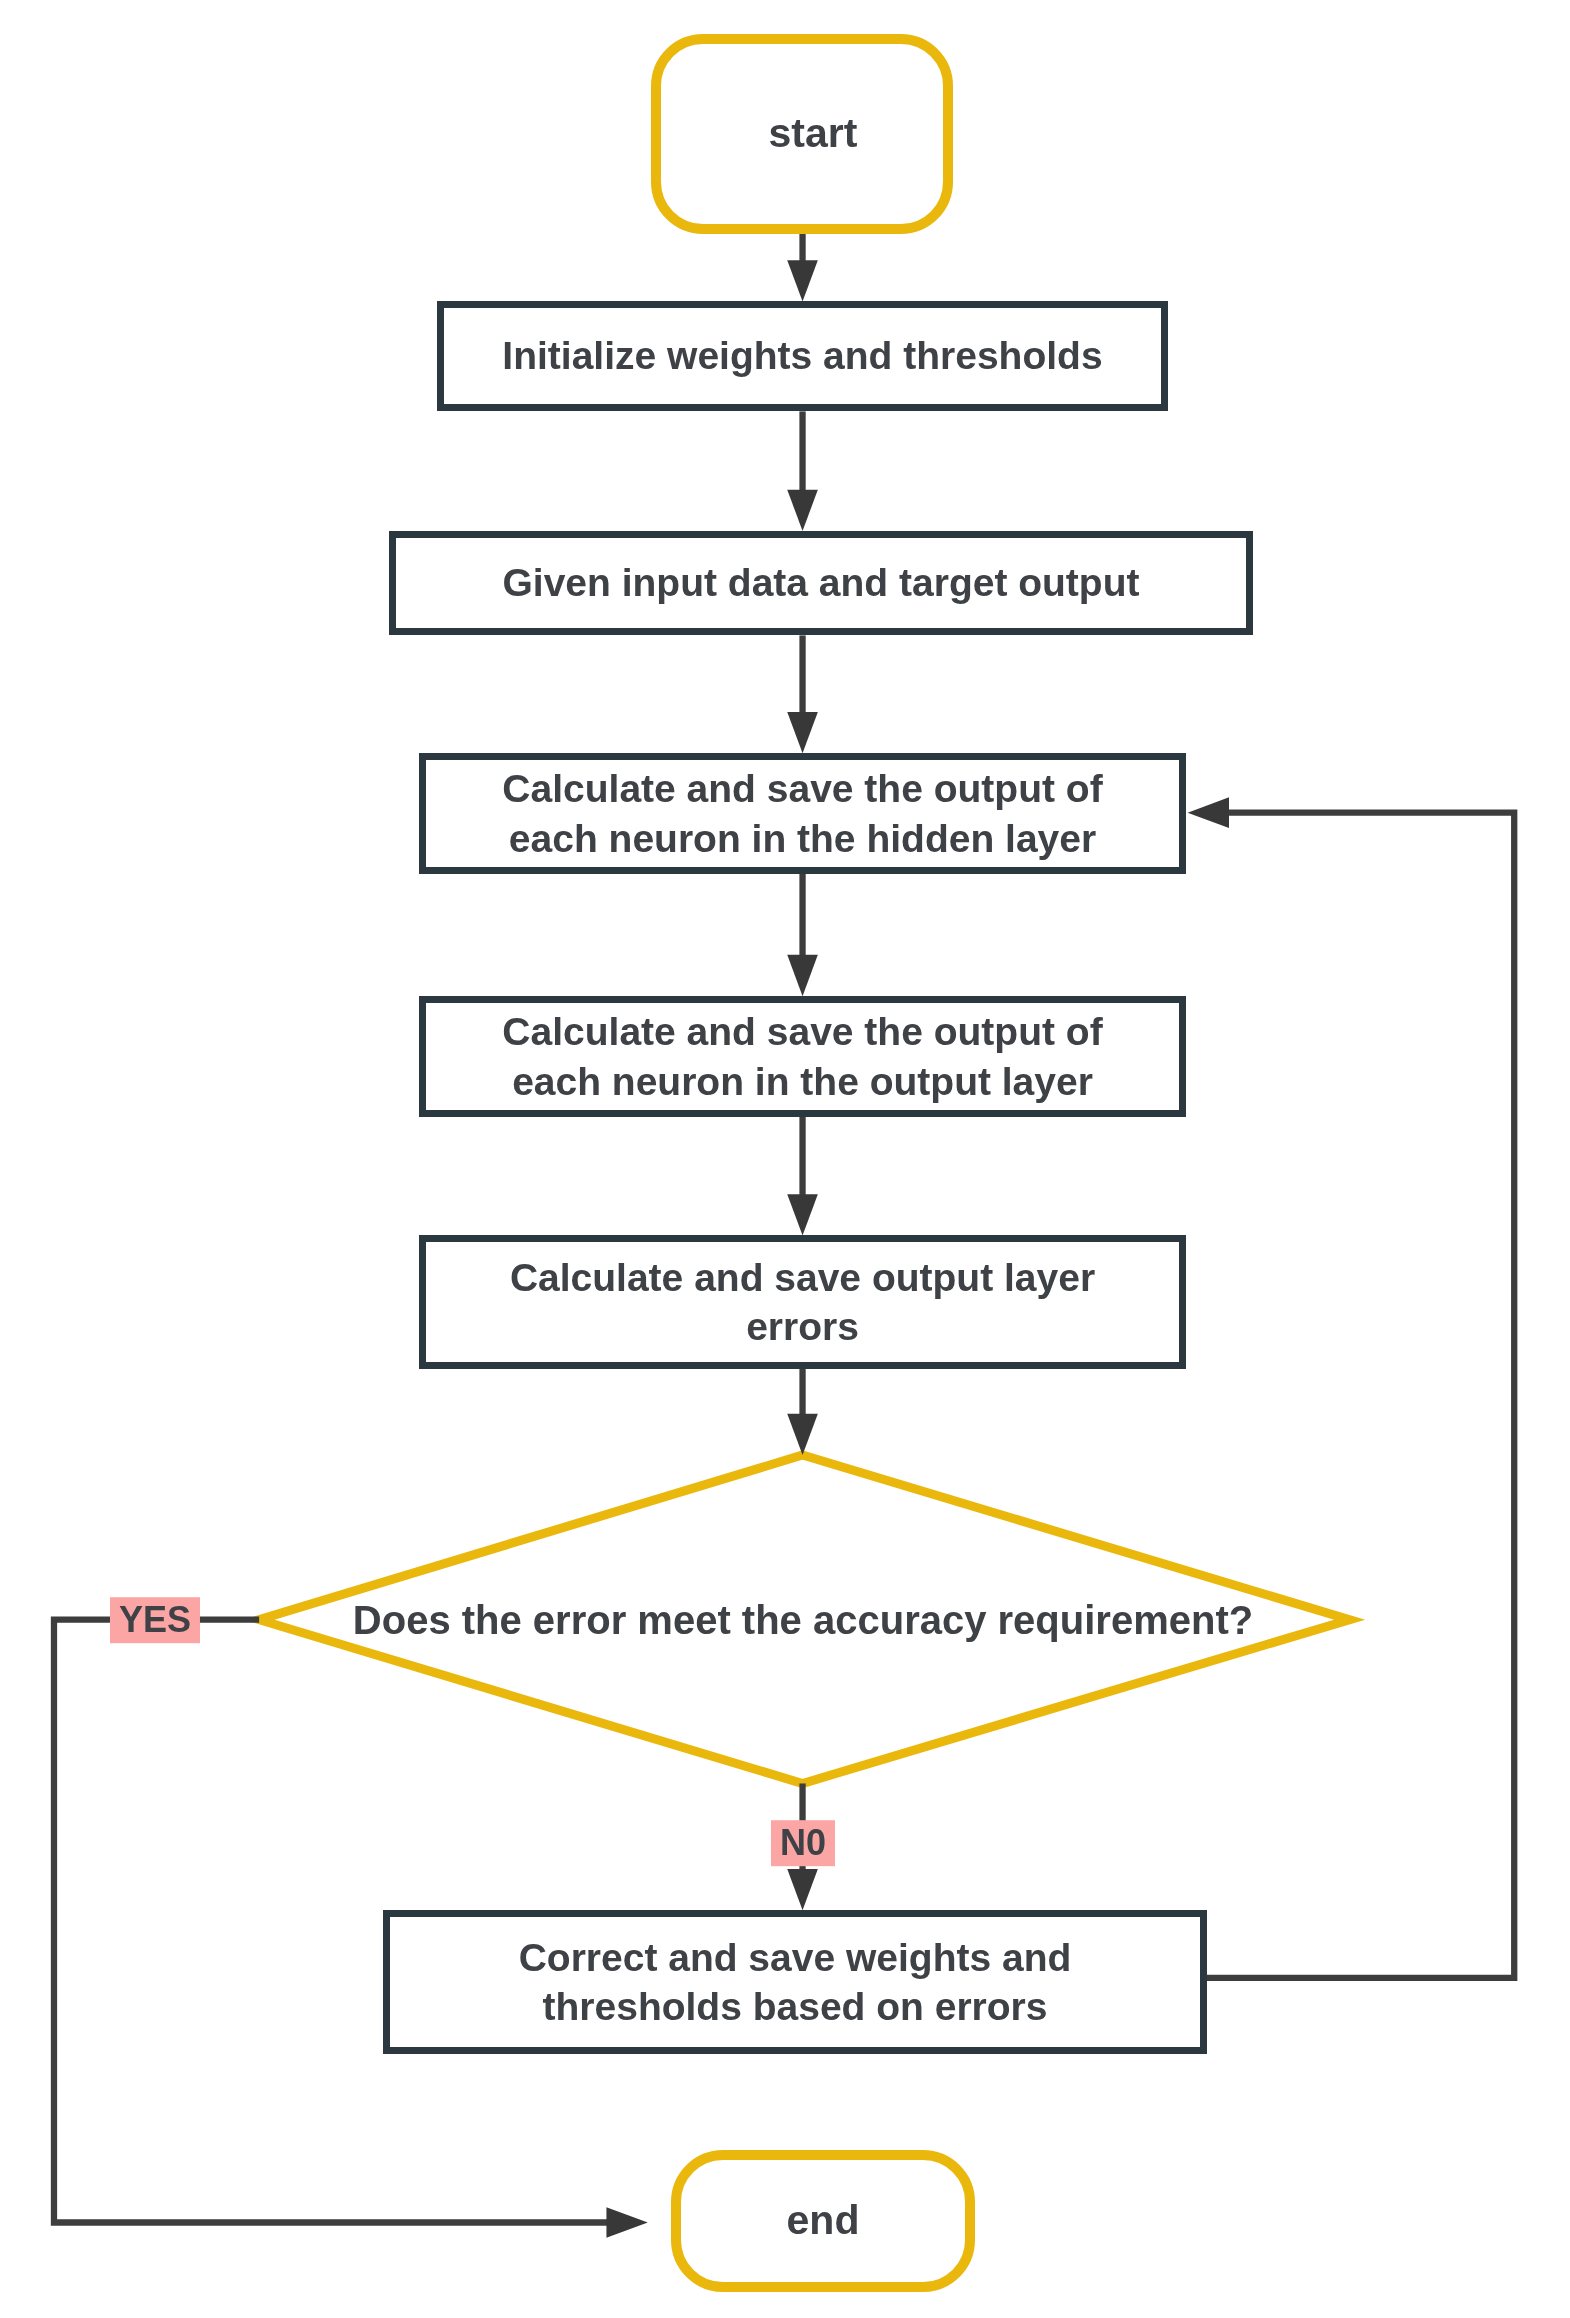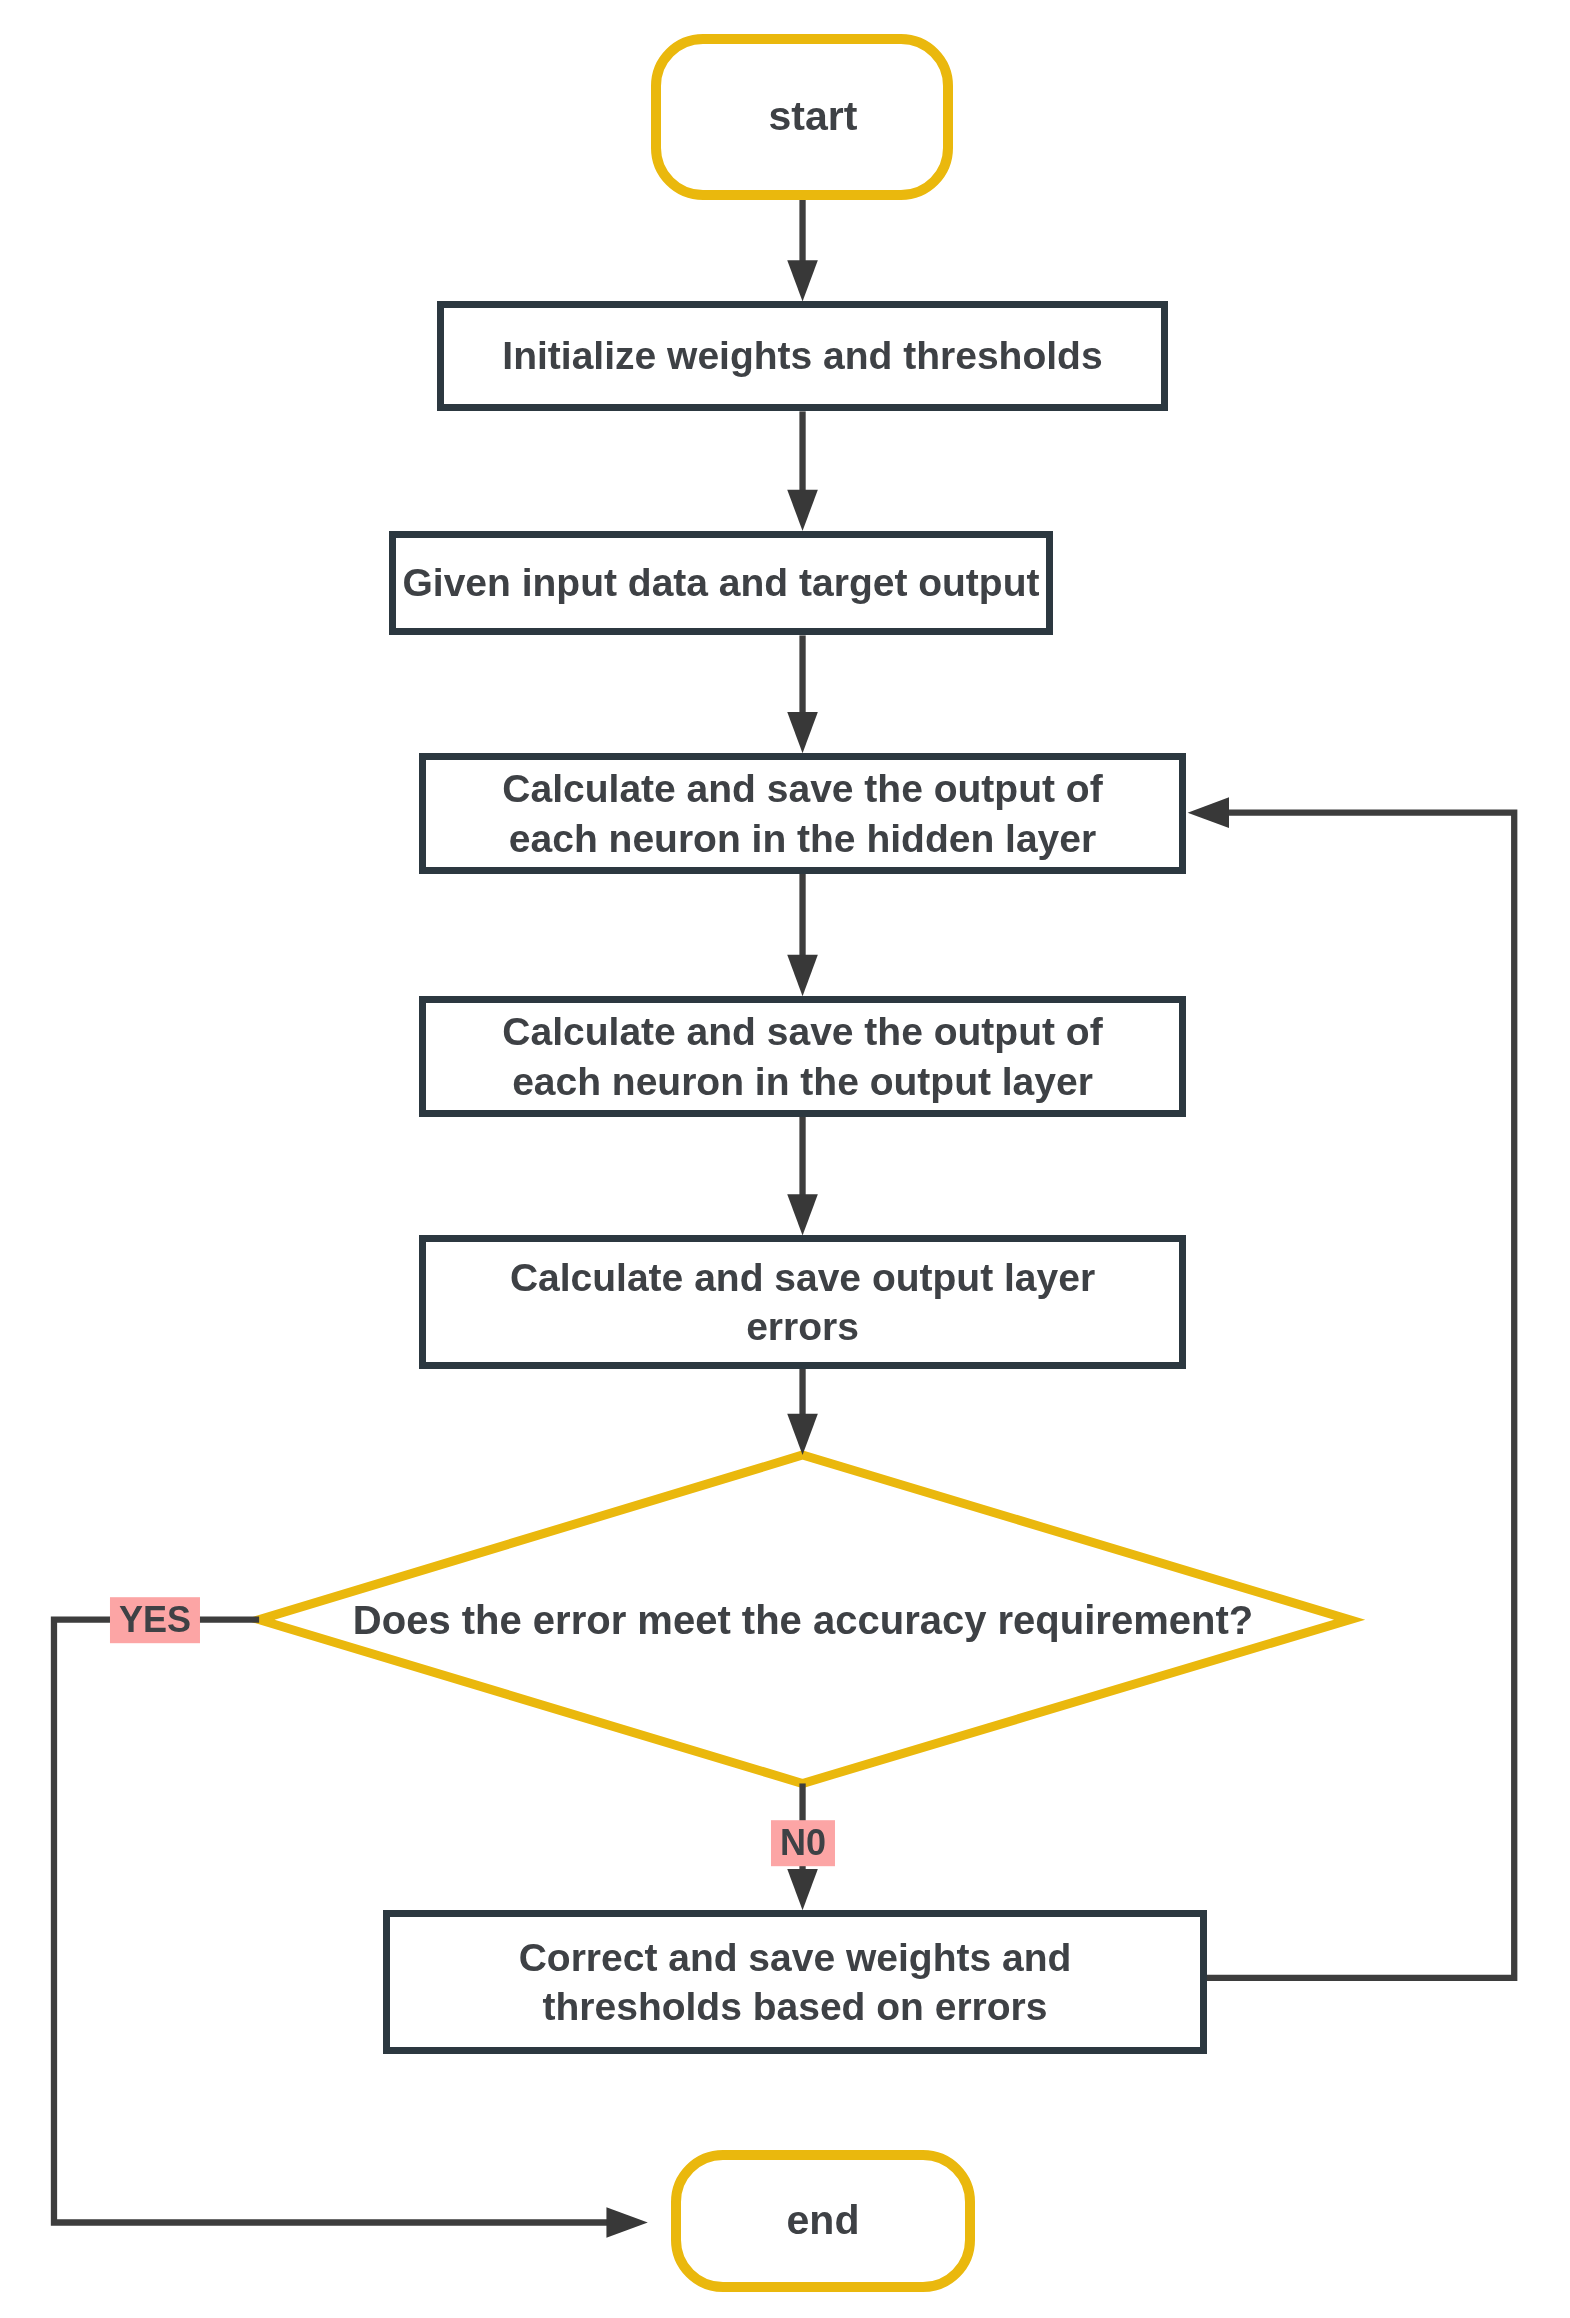--- a/index.html
+++ b/index.html
@@ -86,29 +86,29 @@
     <line x1="892" y1="1982" x2="892" y2="2080" stroke="#3D3D3D" stroke-width="7"></line>
     <polygon points="892,2123 875,2077 909,2077" fill="#383838"></polygon>
 
     <polyline points="1340,2198 1683,2198 1683,903 1366,903" fill="none" stroke="#3D3D3D" stroke-width="7" stroke-linejoin="miter"></polyline>
     <polygon points="1320,903 1366,886 1366,920" fill="#383838"></polygon>
 
     <polyline points="288,1800 60,1800 60,2470 676,2470" fill="none" stroke="#3D3D3D" stroke-width="7" stroke-linejoin="miter"></polyline>
     <polygon points="720,2470 674,2453 674,2487" fill="#383838"></polygon>
   </svg>
 
-  <div class="node terminal" style="left:651px; top:34px; width:302px; height:166px;padding-left:22px;">
+  <div class="node terminal" style="left:651px; top:34px; width:302px; height:200px;padding-left:22px;">
     <div>start</div>
   </div>
 
   <div class="node" style="left:437px; top:301px; width:731px; height:110px;">
     <div>Initialize weights and thresholds</div>
   </div>
 
-  <div class="node" style="left:389px; top:531px; width:664px; height:104px;">
+  <div class="node" style="left:389px; top:531px; width:864px; height:104px;">
     <div>Given input data and target output</div>
   </div>
 
   <div class="node" style="left:419px; top:753px; width:767px; height:121px;">
     <div>Calculate and save the output of</div>
     <div>each neuron in the hidden layer</div>
   </div>
 
   <div class="node" style="left:419px; top:996px; width:767px; height:121px;">
     <div>Calculate and save the output of</div>

